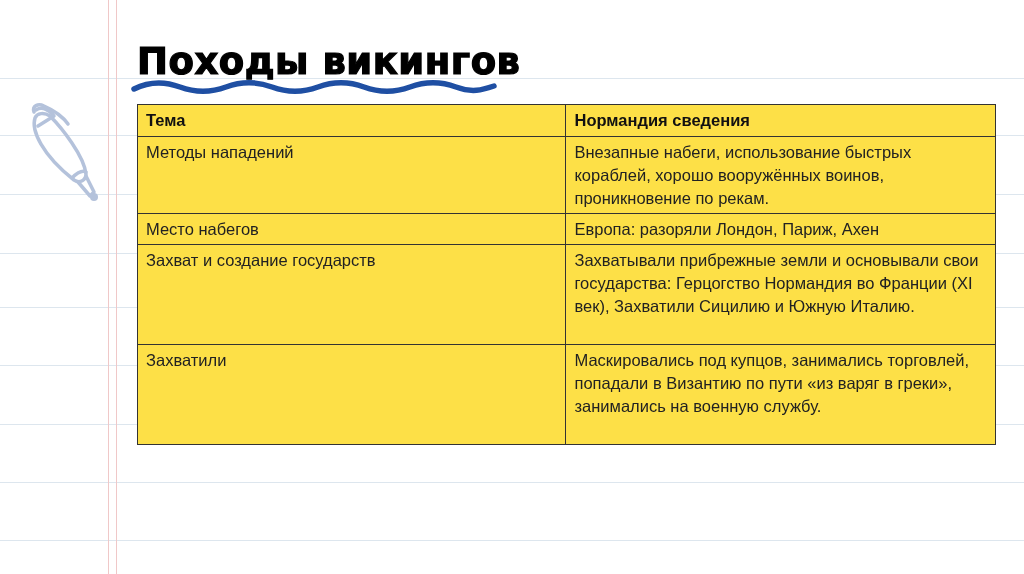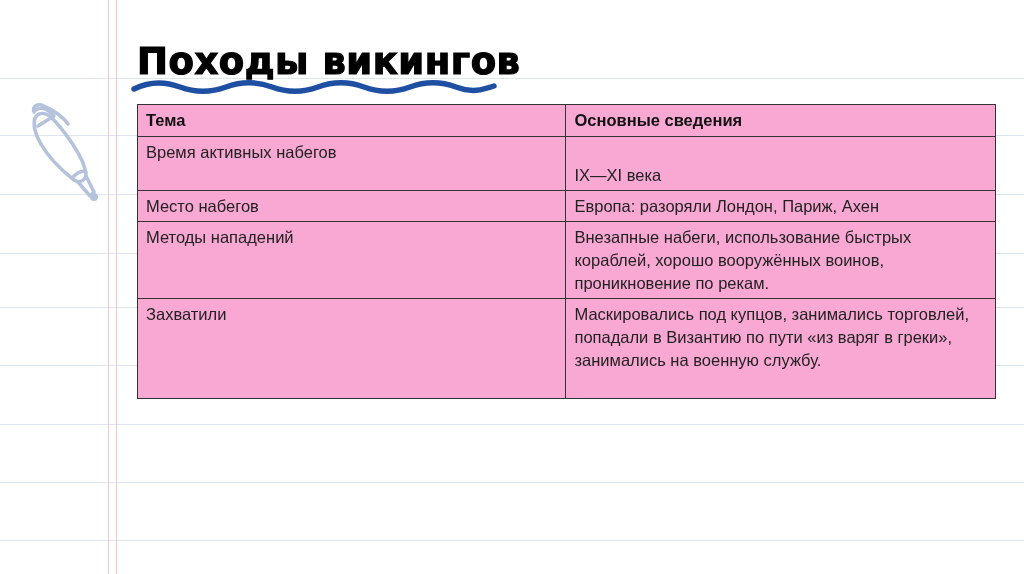--- a/index.html
+++ b/index.html
@@ -16,21 +16,21 @@
     font-family: "DejaVu Sans", sans-serif; font-weight: 900;
     font-size: 37px; color: #000; letter-spacing: 0.5px;
     -webkit-text-stroke: 1.2px #000;
     line-height: 44px; margin: 0; text-align: center;
   }
   .wave { position: absolute; left: 130px; top: 78px; width: 370px; height: 18px; }
   table.main {
     position: absolute; left: 137px; top: 104px;
     width: 859px; border-collapse: collapse;
     font-size: 16.5px; color: #222;
-    background: #f9a8d4;
+    background: #fde047;
   }
   table.main td, table.main th {
     border: 1.5px solid #333;
     vertical-align: top;
     padding: 4px 8px 3px 8px;
     line-height: 23px;
     text-align: left;
   }
   table.main th { font-weight: bold; color: #111; }
   .c1 { width: 412px; }
@@ -67,34 +67,34 @@
 <h1 class="title">Походы викингов</h1>
 
 <svg class="wave" viewBox="0 0 370 18">
   <path d="M4 11 C 20 3, 34 3, 50 9 S 80 15, 96 9 S 126 3, 142 9 S 172 15, 188 9 S 218 3, 234 9 S 264 15, 280 9 S 310 3, 326 9 S 352 12, 364 8" fill="none" stroke="#1f4fa3" stroke-width="5.5" stroke-linecap="round"></path>
 </svg>
 
 <table class="main">
   <thead>
     <tr style="height:32px">
       <th class="c1">Тема</th>
-      <th class="c2">Основные сведения</th>
+      <th class="c2">Нормандия сведения</th>
     </tr>
   </thead>
   <tbody>
-    <tr style="height:54px">
-      <td>Время активных набегов</td>
-      <td style="vertical-align:bottom">IX—XI века</td>
+    <tr style="height:77px">
+      <td>Методы нападений</td>
+      <td>Внезапные набеги, использование быстрых кораблей, хорошо вооружённых воинов, проникновение по рекам.</td>
     </tr>
     <tr style="height:31px">
       <td>Место набегов</td>
       <td>Европа: разоряли Лондон, Париж, Ахен</td>
     </tr>
-    <tr style="height:77px">
-      <td>Методы нападений</td>
-      <td>Внезапные набеги, использование быстрых кораблей, хорошо вооружённых воинов, проникновение по рекам.</td>
+    <tr style="height:100px">
+      <td>Захват и создание государств</td>
+      <td>Захватывали прибрежные земли и основывали свои государства: Герцогство Нормандия во Франции (XI век), Захватили Сицилию и Южную Италию.</td>
     </tr>
     <tr style="height:100px">
       <td>Захватили</td>
       <td>Маскировались под купцов, занимались торговлей, попадали в Византию по пути «из варяг в греки», занимались на военную службу.</td>
     </tr>
   </tbody>
 </table>
 
 </body></html>

